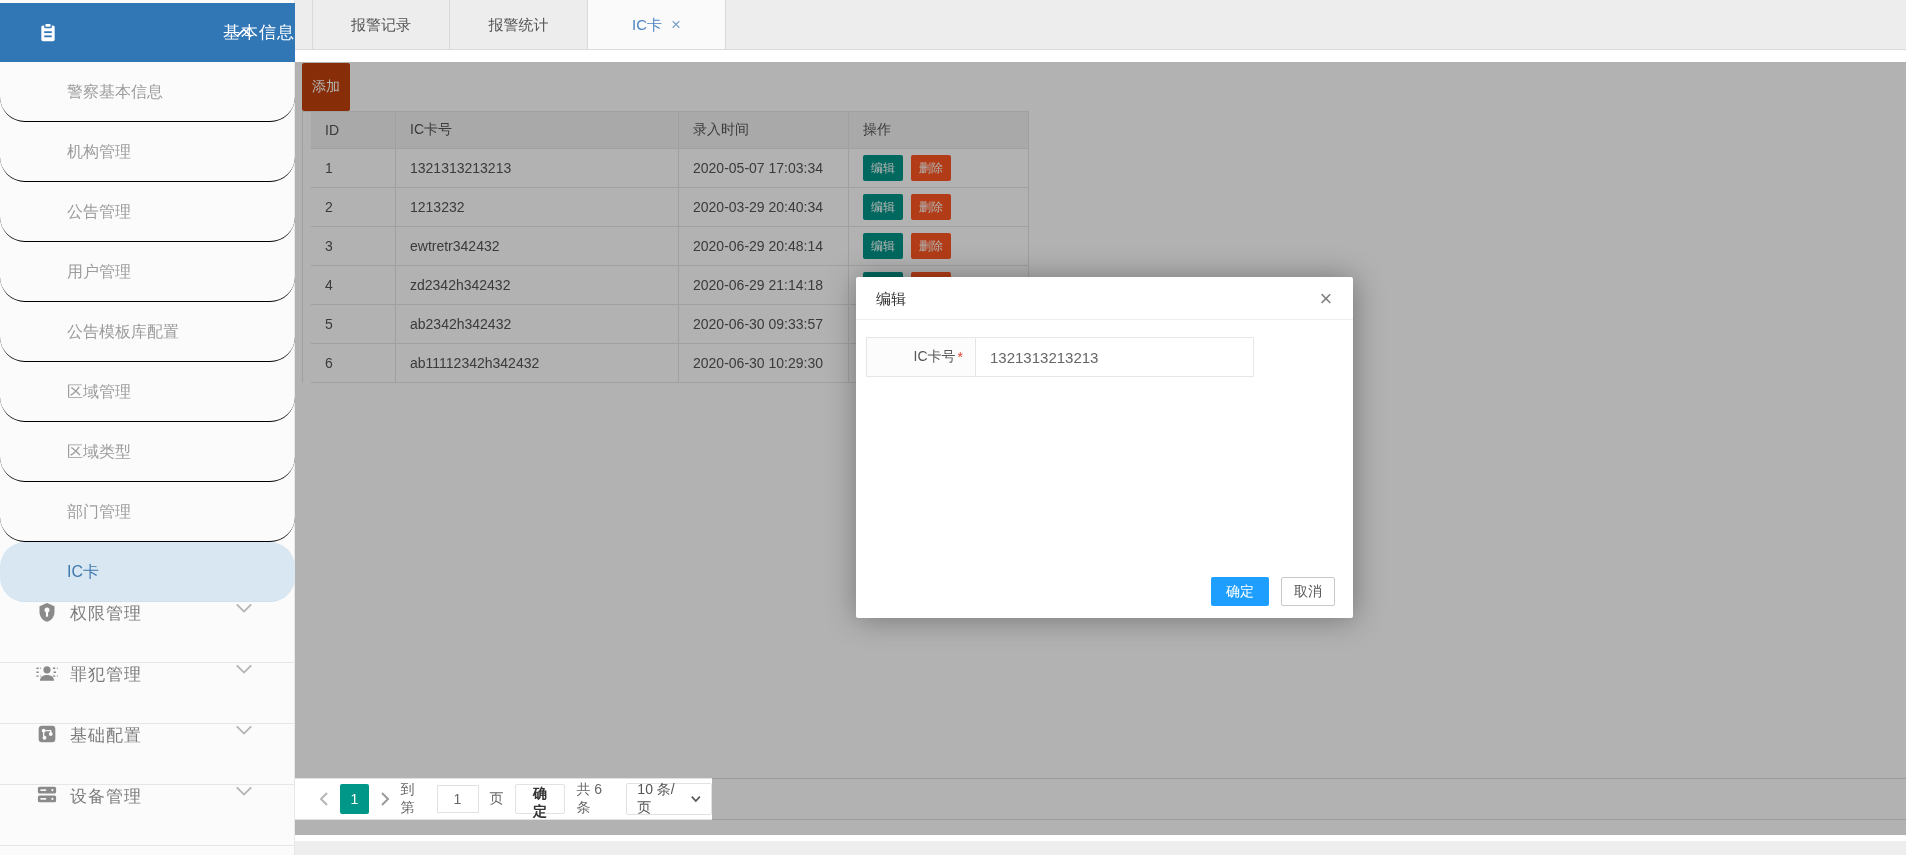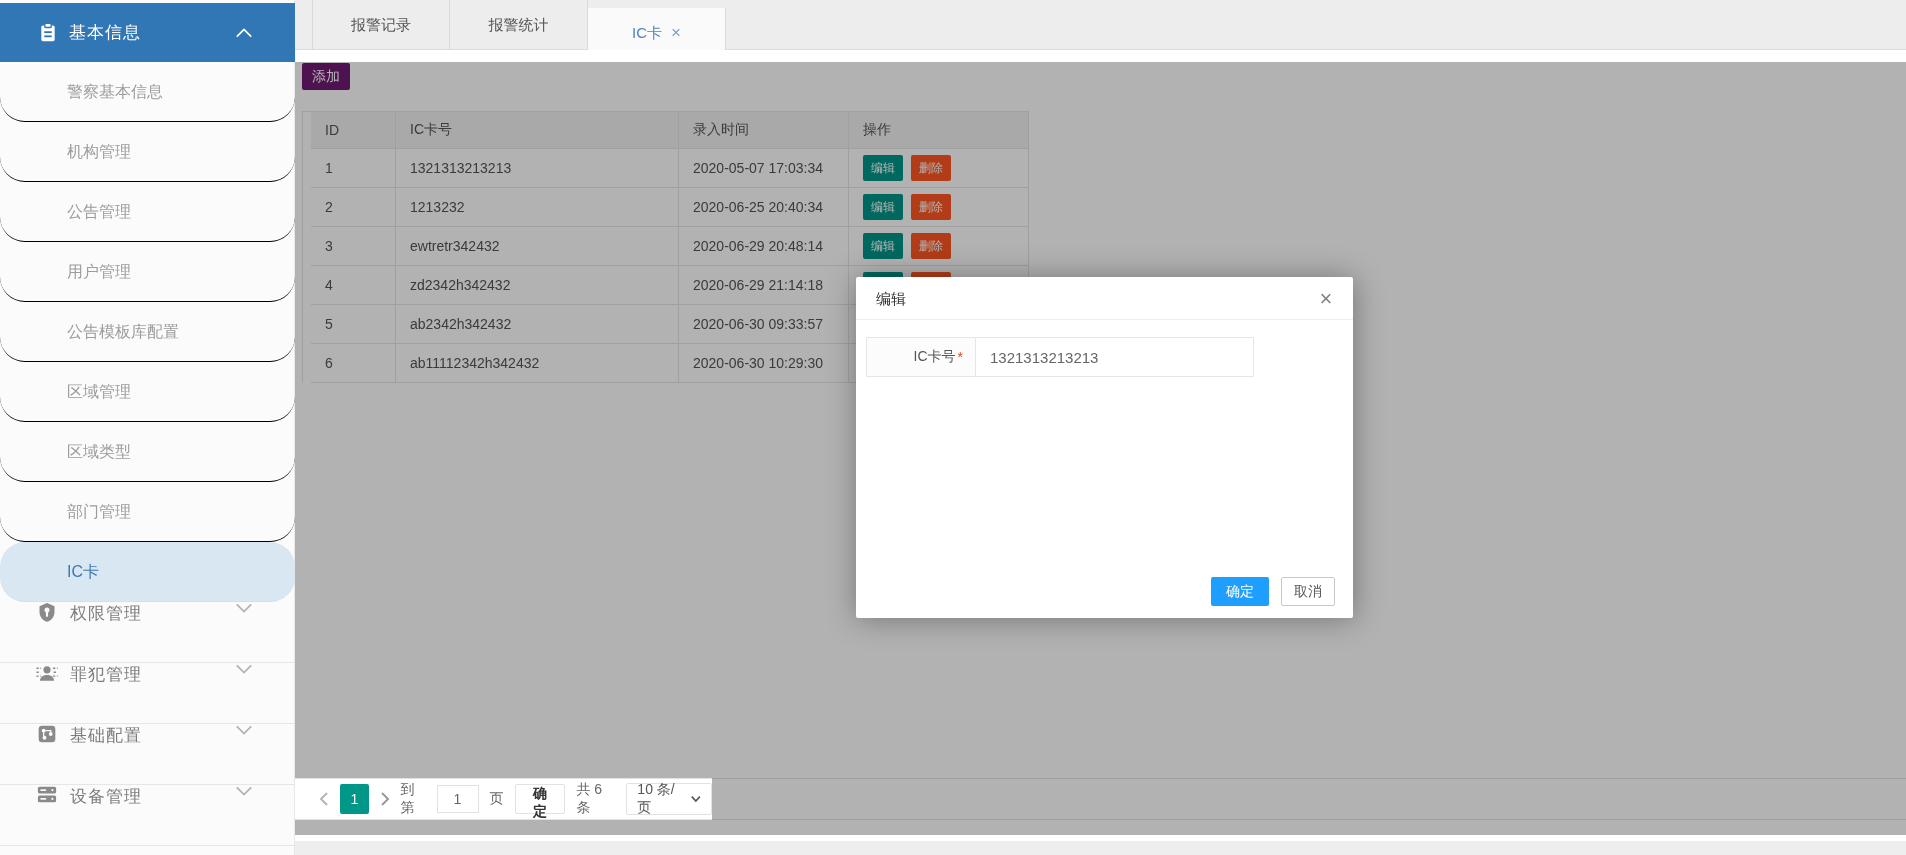--- a/index.html
+++ b/index.html
@@ -3,47 +3,47 @@
 <meta charset="utf-8">
 <style>
   html,body{margin:0;padding:0;background:#fff;}
   .app{position:relative;width:1906px;height:855px;overflow:hidden;background:#fff;
        font-family:"Liberation Sans","DejaVu Sans",sans-serif;}
 
   
   .sidebar{position:absolute;left:0;top:0;width:295px;height:855px;background:#fbfbfb;
            border-right:1px solid #e8e8e8;box-sizing:border-box;}
   .side-head{position:absolute;left:0;top:3px;width:295px;height:59px;background:#3176b5;
-             color:#fff;display:flex;align-items:center;}
+             color:#fff;display:flex;align-items:center;justify-content:space-between;}
   .side-head .ic{margin-left:38px;display:flex;}
   .side-head .lbl{margin-left:11px;font-size:17px;letter-spacing:1px;}
   .side-head .chev{position:absolute;right:42px;display:flex;}
   .subnav{position:absolute;left:0;top:62px;width:295px;}
   .sub-item{height:60px;line-height:59px;padding-left:67px;font-size:16px;color:#9c9c9c;
             border-bottom:1px solid #000000;box-sizing:border-box;cursor:pointer;border-radius:25px;}
   .sub-item.active{background:#d8e7f2;color:#4077ad;border-color:#cfe0ee;}
   .sections{position:absolute;left:0;top:602px;width:295px;}
   .sec-item{height:61px;display:flex;align-items:flex-start;border-bottom:1px solid #e6e6e6;
             position:relative;box-sizing:border-box;cursor:pointer;}
   .sec-item .ic{margin-left:36px;display:flex;width:22px;justify-content:center;}
   .sec-item .lbl{margin-left:12px;font-size:17px;color:#7d7d7d;letter-spacing:1px;}
   .sec-item .chev{position:absolute;right:42px;display:flex;}
 
   
   .tabbar{position:absolute;left:295px;top:0;width:1611px;height:50px;background:#ededed;
           border-bottom:1px solid #dcdcdc;box-sizing:border-box;display:flex;padding-left:17px;}
   .tab{width:138px;height:49px;line-height:49px;text-align:center;font-size:15px;color:#555;
        border-right:1px solid #d9d9d9;box-sizing:border-box;cursor:pointer;}
   .tab:first-child{border-left:1px solid #d9d9d9;}
-  .tab.active{background:#fafafa;color:#4f83c2;margin-top:8px;}
+  .tab.active{background:#fafafa;color:#4f83c2;}
   .tab .close{margin-left:9px;color:#7b9fc7;font-size:17px;}
 
   
   .content{position:absolute;left:295px;top:50px;width:1611px;height:805px;background:#fff;}
-  .btn-add{position:absolute;left:7px;top:13px;width:48px;height:27px;background:#701a75;
+  .btn-add{position:absolute;left:7px;top:13px;width:48px;height:48px;background:#c2410c;
            color:#fff;font-size:14px;border:none;border-radius:2px;cursor:pointer;
            font-family:inherit;}
   .tbl{position:absolute;left:7px;top:61px;width:718px;border-left:1px solid #e6e6e6;
        border-top:1px solid #e6e6e6;padding-left:8px;}
   .tr{display:flex;}
   .th,.td{box-sizing:border-box;border-right:1px solid #e6e6e6;border-bottom:1px solid #e6e6e6;
           padding-left:14px;display:flex;align-items:center;font-size:14px;color:#555;
           background:#fff;overflow:hidden;white-space:nowrap;}
   .th{height:37px;background:#f2f2f2;}
   .td{height:39px;}
@@ -228,21 +228,21 @@
     <div class="td c1">1321313213213</div>
     <div class="td c2">2020-05-07 17:03:34</div>
     <div class="td c3">
       <button class="btn-edit">编辑</button>
       <button class="btn-del">删除</button>
     </div>
   </div>
           <div class="tr">
     <div class="td c0">2</div>
     <div class="td c1">1213232</div>
-    <div class="td c2">2020-06-25 20:40:34</div>
+    <div class="td c2">2020-03-29 20:40:34</div>
     <div class="td c3">
       <button class="btn-edit">编辑</button>
       <button class="btn-del">删除</button>
     </div>
   </div>
           <div class="tr">
     <div class="td c0">3</div>
     <div class="td c1">ewtretr342432</div>
     <div class="td c2">2020-06-29 20:48:14</div>
     <div class="td c3">

